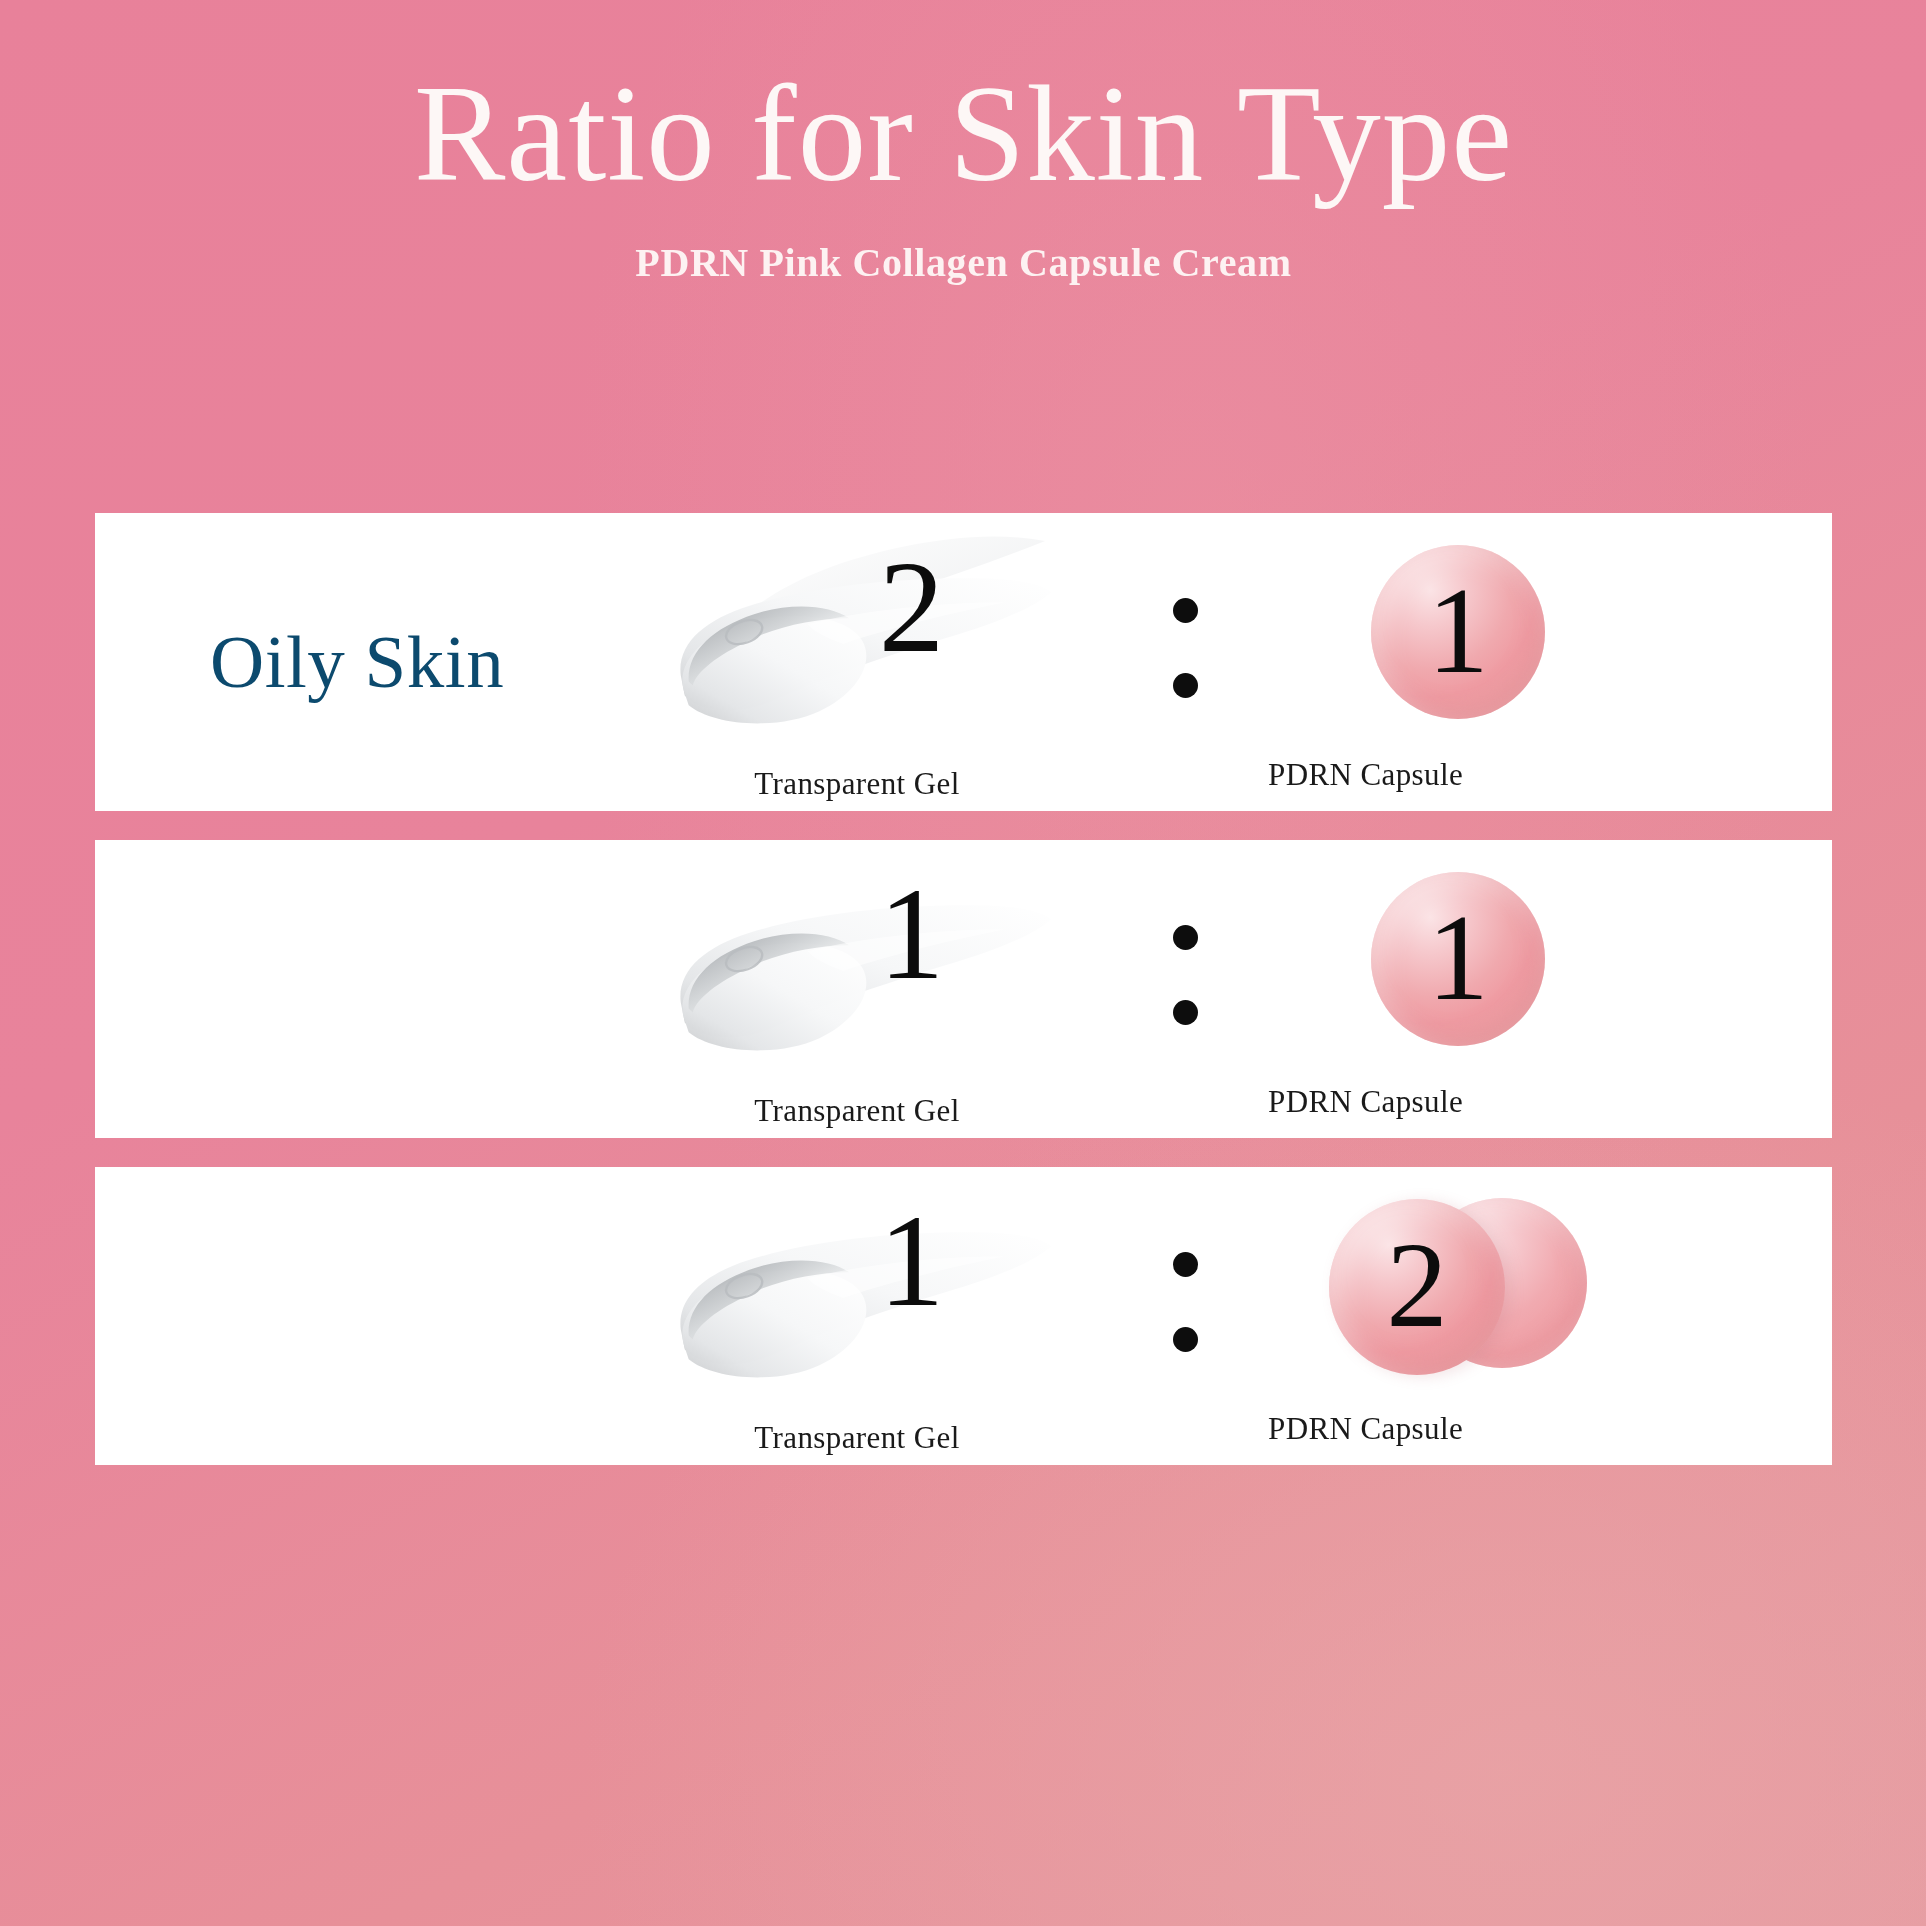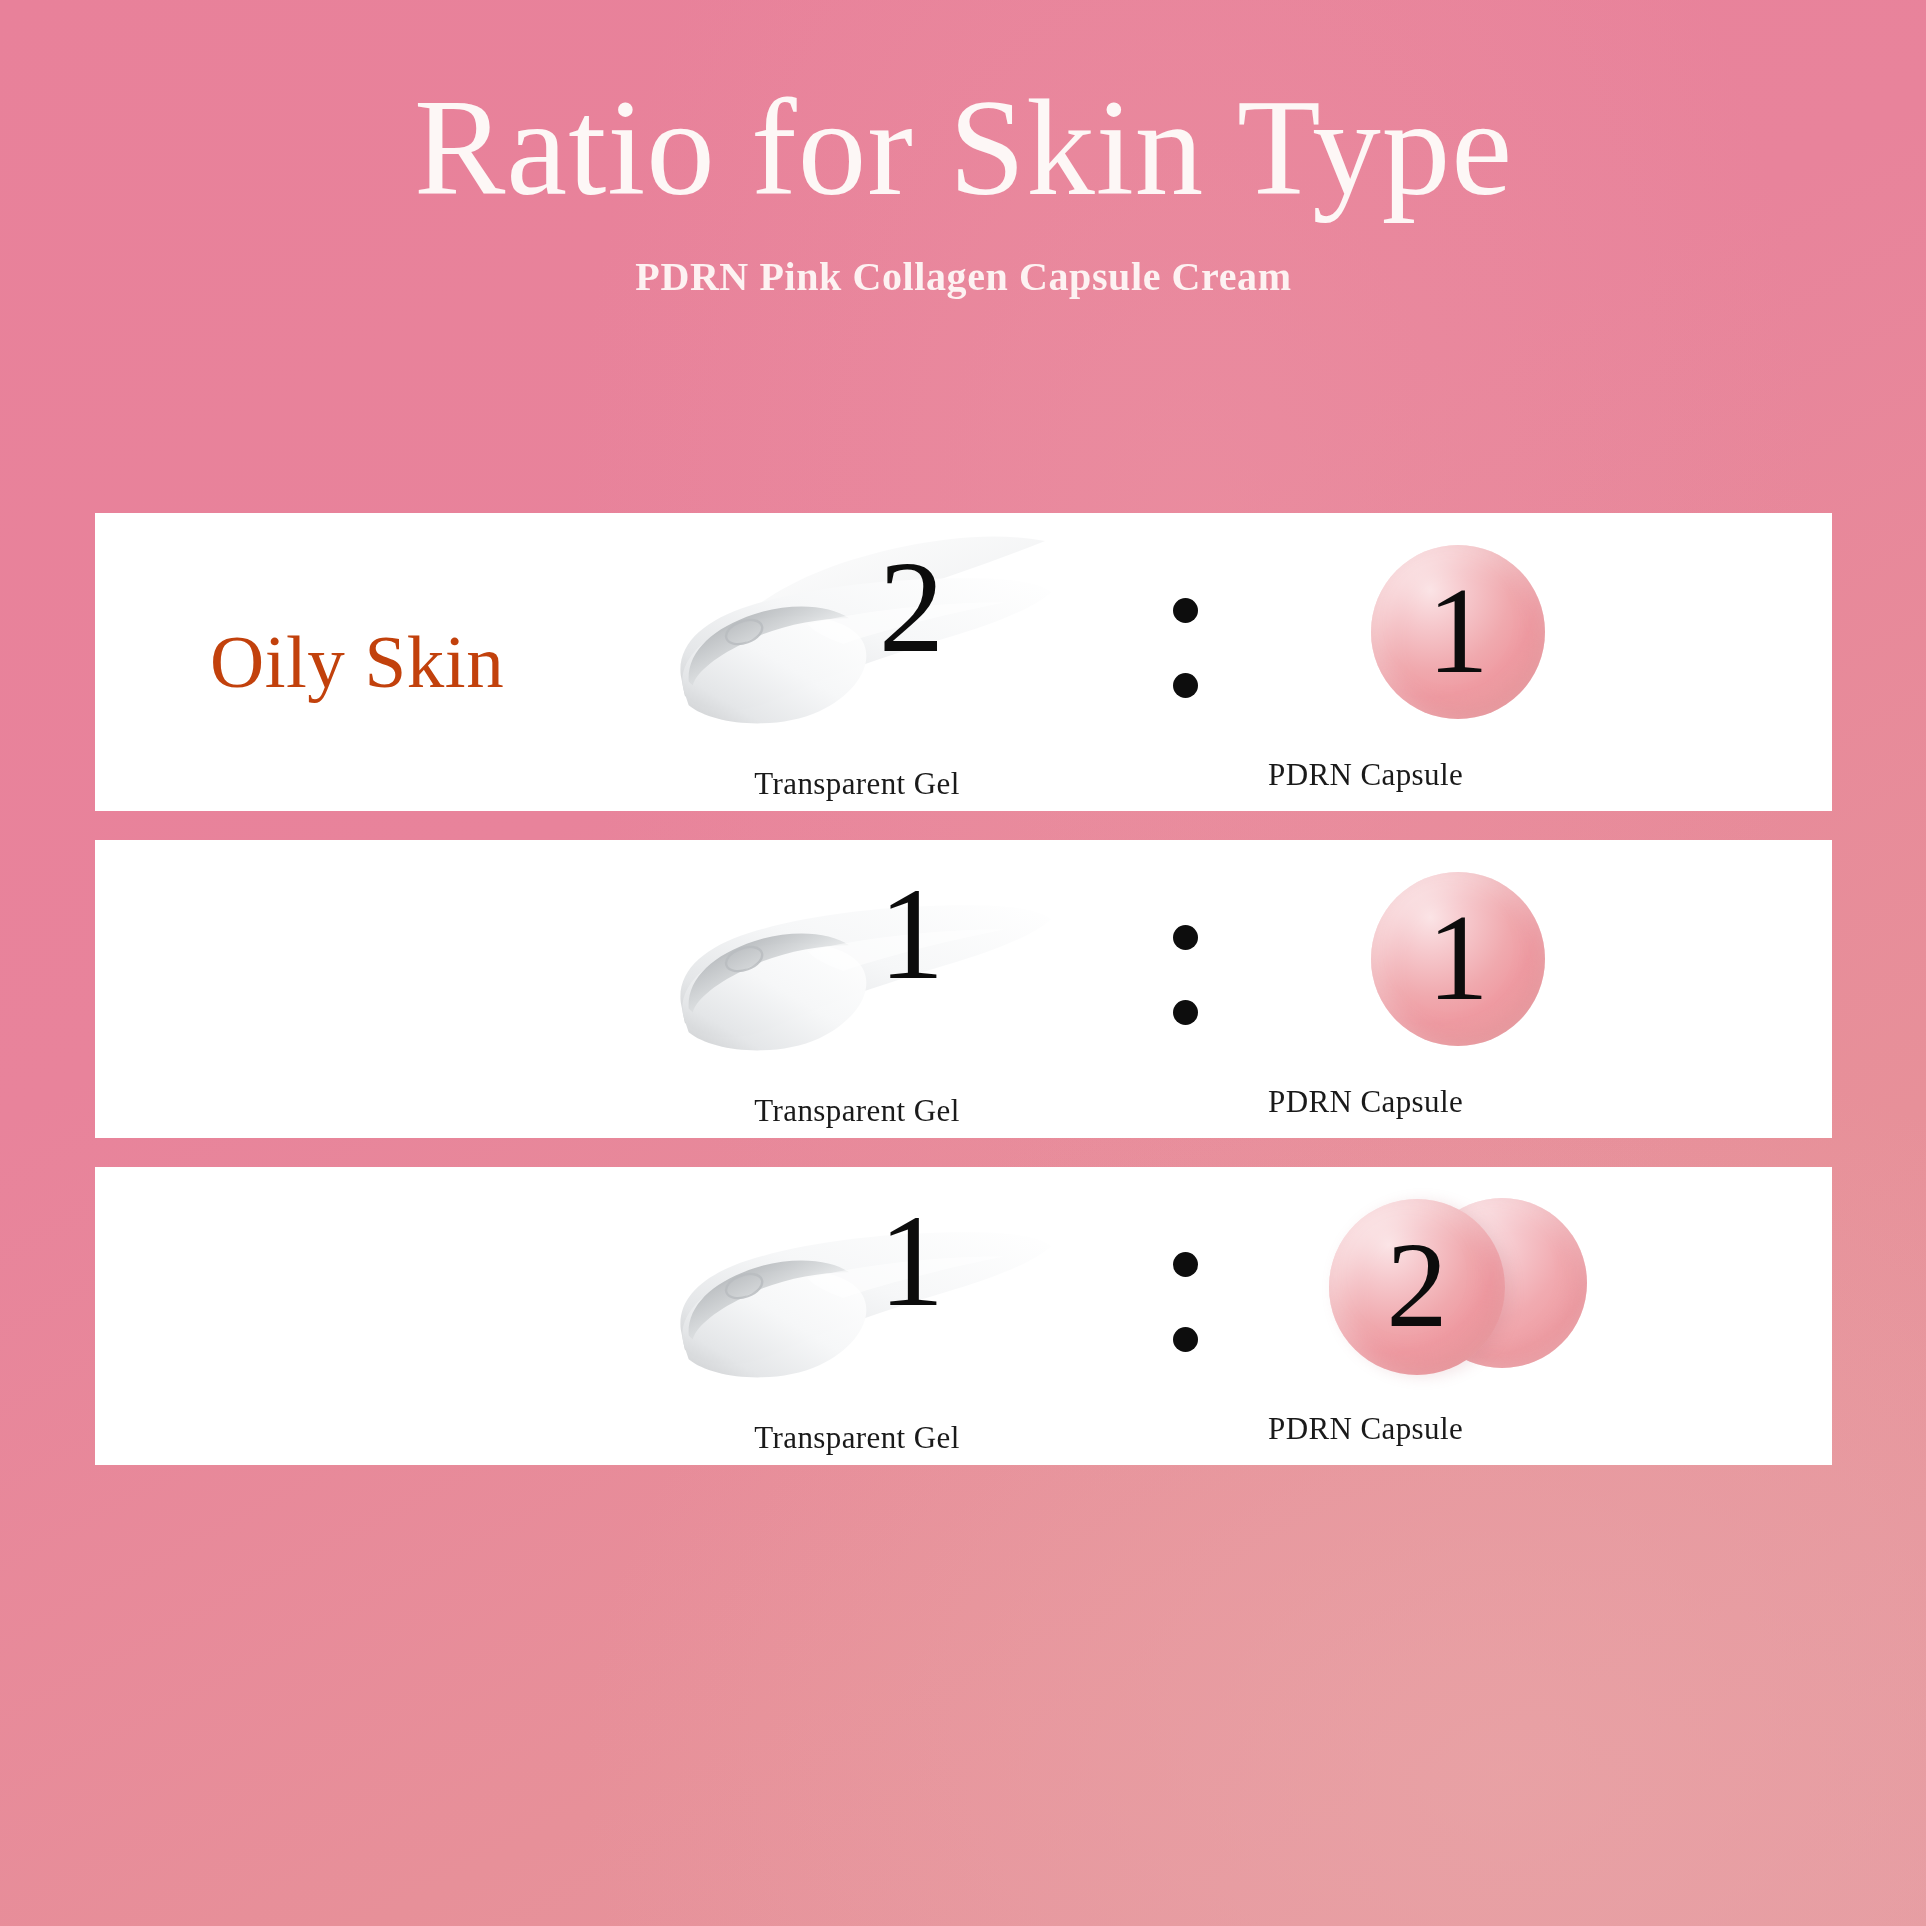--- a/index.html
+++ b/index.html
@@ -17,21 +17,21 @@
       radial-gradient(ellipse 1485px 1188px at 78% 92%, rgba(233,165,167,0.75) 0%, rgba(233,165,167,0.0) 62%),
       radial-gradient(ellipse 891px 1386px at 62% 28%, rgba(236,150,163,0.45) 0%, rgba(236,150,163,0) 70%),
       linear-gradient(152deg, #e8819a 0%, #e8839b 38%, #e79099 72%, #e59aa1 100%);
     font-family: "Liberation Serif", "DejaVu Serif", serif;
     -webkit-font-smoothing: antialiased;
   }
 
   
   .header {
     position: absolute;
-    top: 14px; left: 0; right: 0;
+    top: 0; left: 0; right: 0;
     text-align: center;
     padding-top: 66px;
   }
   .title {
     color: #fdf7f6;
     font-family: "Liberation Serif", "DejaVu Serif", serif;
     font-size: 137px;
     line-height: 1.0;
     font-weight: 400;
     letter-spacing: 1px;
@@ -63,21 +63,21 @@
     height: 298px;
     display: flex;
     align-items: center;
   }
 
   .skin-label {
     position: absolute;
     left: 115px;
     top: 50%;
     transform: translateY(-50%);
-    color: #c2410c;
+    color: #0c4a6e;
     font-family: "Liberation Serif", "DejaVu Serif", serif;
     font-size: 75px;
     line-height: 1.12;
     letter-spacing: 0.5px;
     white-space: pre-line;
     font-weight: 400;
   }
 
   
   .gel-col {

